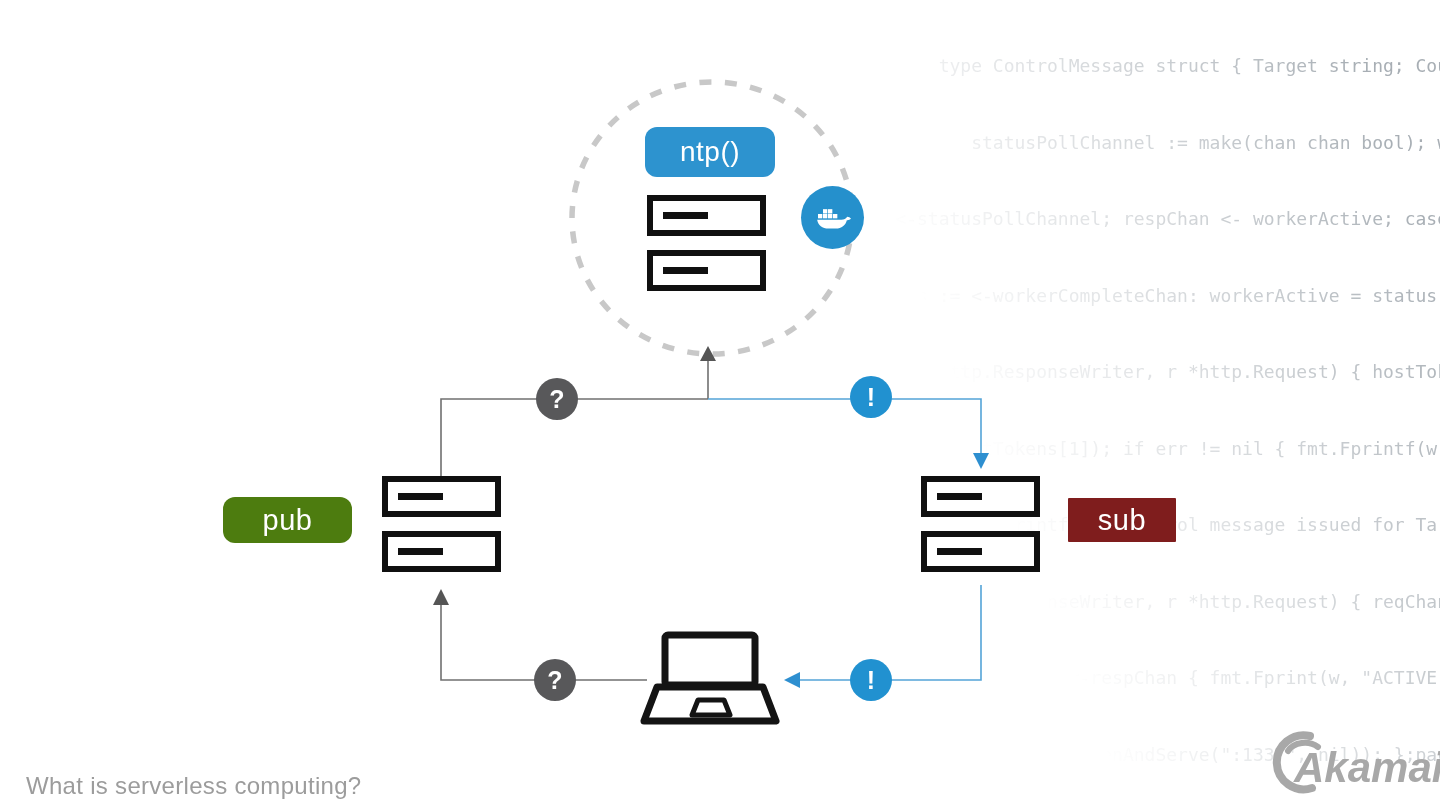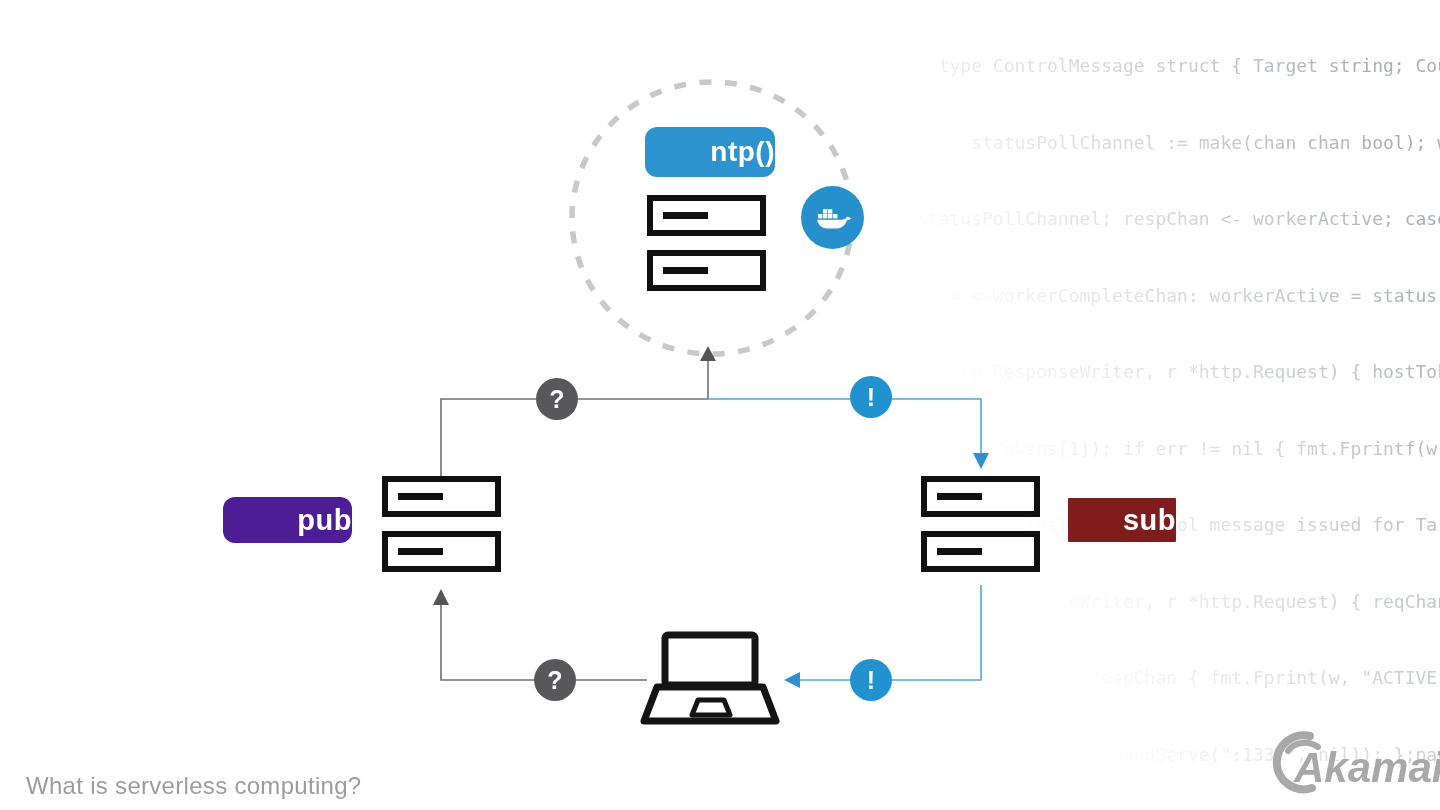--- a/index.html
+++ b/index.html
@@ -11,25 +11,25 @@
   .code-bg{
     position:absolute;top:2px;right:-8px;text-align:right;
     font-family:"DejaVu Sans Mono","Liberation Mono",monospace;
     font-size:18px;line-height:25.5px;color:#99a1a8;white-space:pre;
     -webkit-mask-image:linear-gradient(248deg,#000 10%,rgba(0,0,0,.55) 30%,transparent 58%);
             mask-image:linear-gradient(248deg,#000 10%,rgba(0,0,0,.55) 30%,transparent 58%);
     opacity:.85;
   }
   
   .pill{
-    position:absolute;display:flex;align-items:center;justify-content:flex-end;
-    color:#fff;font-weight:bold;letter-spacing:.5px;
+    position:absolute;display:flex;align-items:center;justify-content:center;
+    color:#fff;font-weight:normal;letter-spacing:.5px;
   }
   .ntp{left:645px;top:127px;width:130px;height:50px;border-radius:12px;background:#2d93cf;font-size:28px;}
-  .pub{left:223px;top:497px;width:129px;height:46px;border-radius:12px;background:#4c1d95;font-size:29px;}
+  .pub{left:223px;top:497px;width:129px;height:46px;border-radius:12px;background:#4d7c0f;font-size:29px;}
   .sub{left:1068px;top:498px;width:108px;height:44px;border-radius:1px;background:#7f1d1d;font-size:29px;}
   .badge{
     position:absolute;width:42px;height:42px;border-radius:50%;
     display:flex;align-items:center;justify-content:center;
     color:#fff;font-weight:bold;font-size:25px;
   }
   .badge.q{background:#58585a;}
   .badge.e{background:#2191d0;}
   
   .server{

